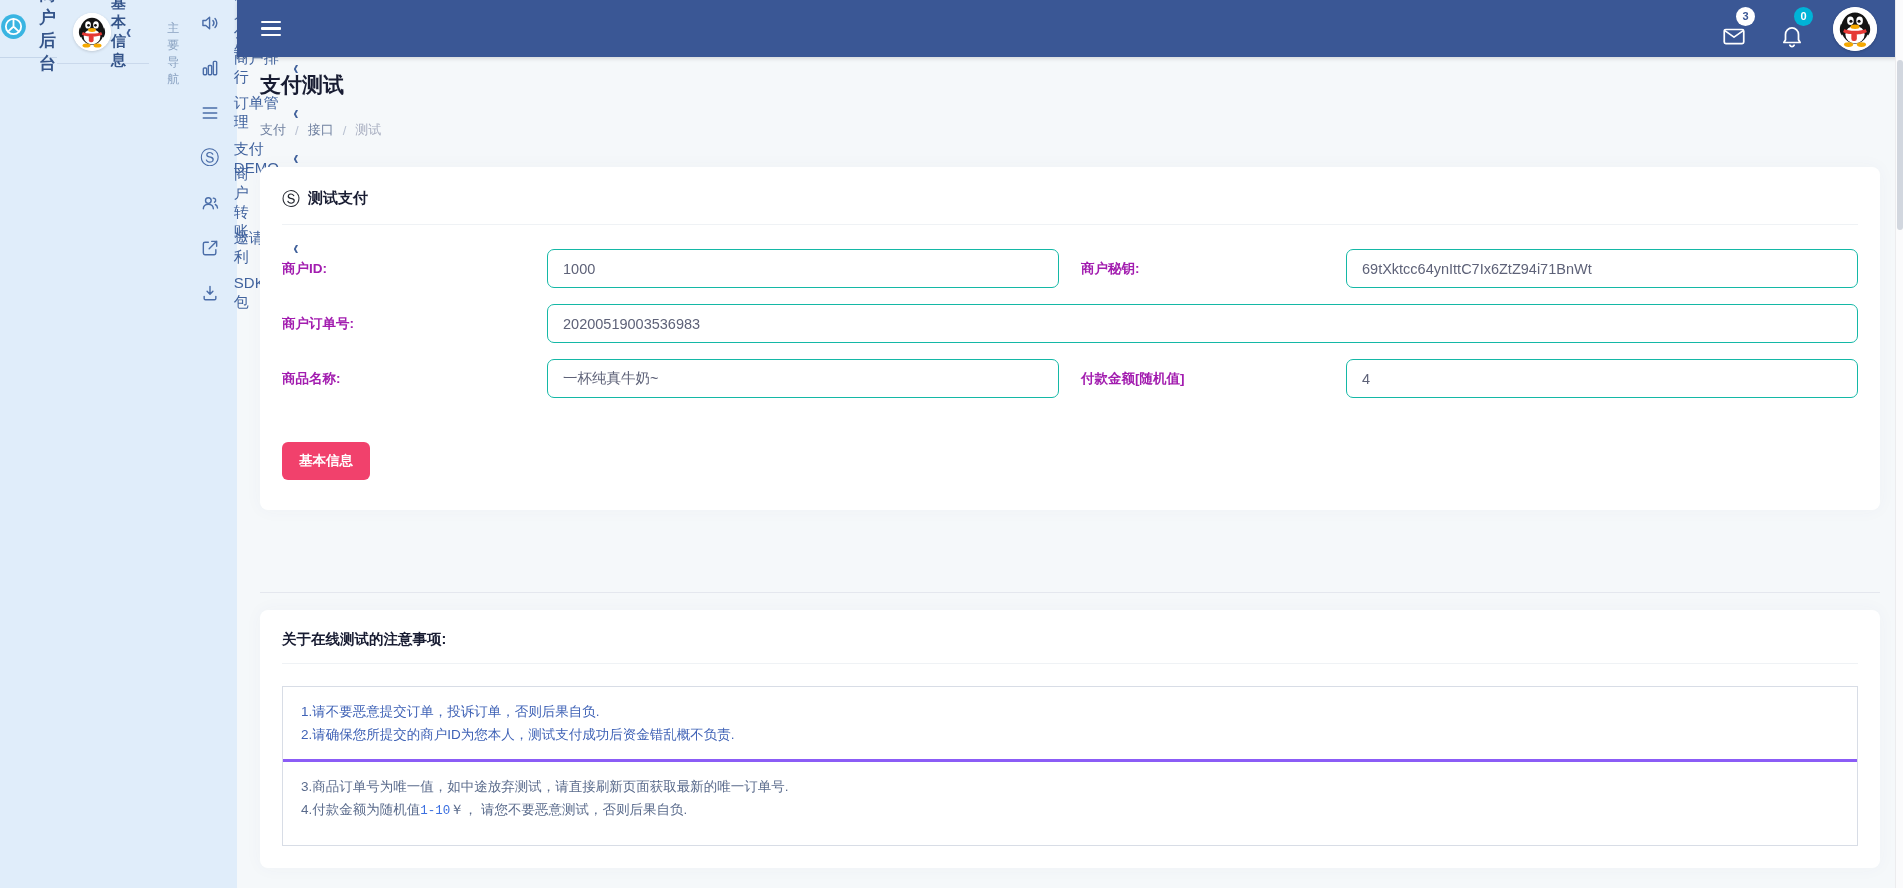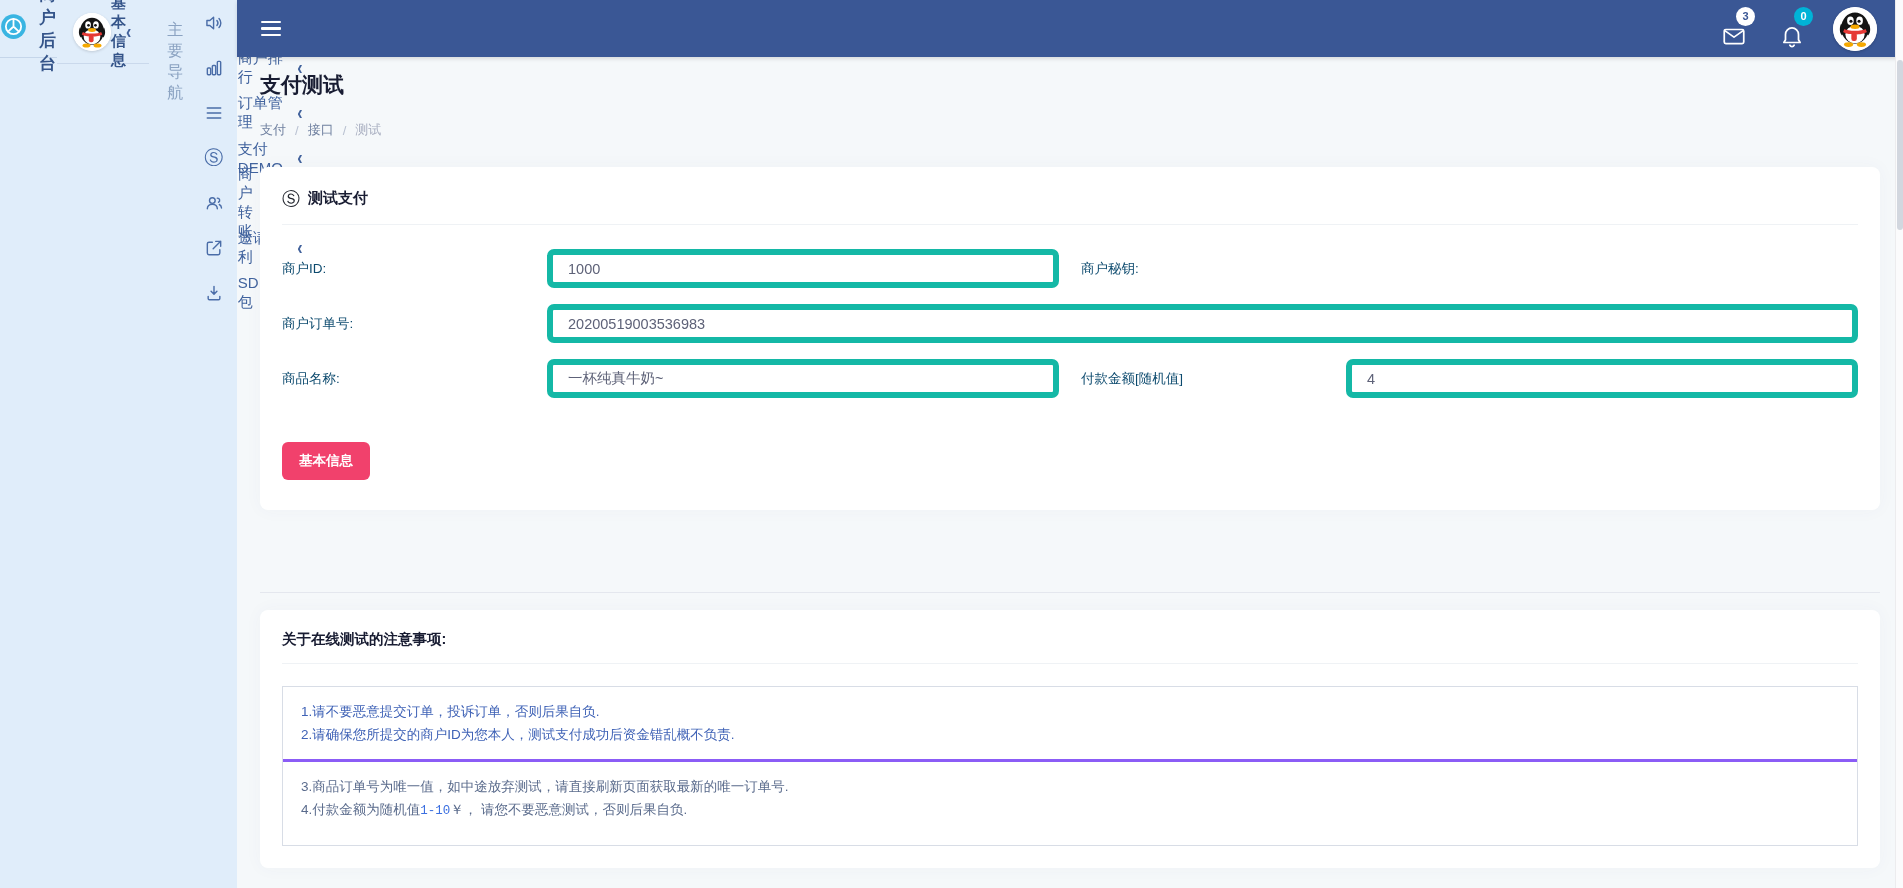--- a/index.html
+++ b/index.html
@@ -11,21 +11,21 @@
   .sidebar { width:237px; min-width:237px; height:100%; background:#e0edfa; display:flex; flex-direction:row; }
   .brand { height:58px; display:flex; align-items:center; justify-content:center; gap:12px;
            border-bottom:1px solid rgba(80,110,160,.18); cursor:pointer; }
   .brand-title { font-size:17px; font-weight:bold; color:#35558a; letter-spacing:1px; }
   .user-row { height:64px; display:flex; align-items:center; padding:0 18px 0 16px; 
               border-bottom:1px solid rgba(80,110,160,.15); cursor:pointer; }
   .user-row .avatar { width:38px; height:38px; border-radius:50%; overflow:hidden; background:#fff;
                       box-shadow:0 1px 3px rgba(0,0,0,.15); flex:none; }
   .user-label { font-size:15px; font-weight:bold; color:#35558a; }
   .chev { margin-left:auto; color:#42629c; font-size:16px; line-height:1; transform:scaleY(1.25); font-weight:bold; }
-  .nav-label { font-size:16px; color:#8ba3c2; padding:20px 0 10px 18px; letter-spacing:.5px; }
+  .nav-label { font-size:12px; color:#8ba3c2; padding:20px 0 10px 18px; letter-spacing:.5px; }
   .nav-item { height:45px; display:flex; align-items:center; gap:13px; padding:0 18px 0 19px;
               color:#41639e; font-size:15px; cursor:pointer; }
   .nav-item .nicon { width:22px; height:22px; flex:none; display:flex; align-items:center; justify-content:center; }
   .nav-item svg { stroke:#4a6da8; }
   .badge { margin-left:auto; font-size:11px; font-weight:bold; color:#fff; border-radius:4px;
            padding:3px 7px; line-height:1; }
   .badge.new { background:#f1416c; }
   .badge.orange { background:#f0a63a; }
   .skype-glyph { font-size:19px; font-weight:normal; color:#4a6da8; line-height:1; }
 
@@ -57,22 +57,22 @@
   .card { background:#fff; border-radius:8px; box-shadow:0 0 18px rgba(76,87,125,.04); }
   .form-card { margin-top:28px; padding:22px 22px 30px 22px; }
   .card-head { display:flex; align-items:center; gap:8px; padding-bottom:16px; border-bottom:1px solid #eff2f5; }
   .s-ico { font-size:18px; color:#23262f; line-height:1; }
   .card-head-title { font-size:15px; font-weight:bold; color:#181c32; }
 
   .form { margin-top:24px; display:flex; flex-direction:column; gap:16px; }
   .frow { display:grid; grid-template-columns:1fr 1fr; column-gap:22px; }
   .frow.single { grid-template-columns:1fr; }
   .field { display:flex; align-items:center; }
-  .field label { width:265px; flex:none; font-size:13.5px; font-weight:normal; color:#0c4a6e; }
-  .field input { flex:1; height:39px; border:6px solid #14b8a6; border-radius:7px; padding:0 15px;
+  .field label { width:265px; flex:none; font-size:13.5px; font-weight:bold; color:#a21caf; }
+  .field input { flex:1; height:39px; border:1px solid #14b8a6; border-radius:7px; padding:0 15px;
                  font-size:14.5px; color:#5e6278; background:#fff; outline:none;
                  font-family:"Liberation Sans","DejaVu Sans",sans-serif; }
   .submit-btn { margin-top:28px; align-self:flex-start; background:#f1416c; color:#fff; border:none;
                 border-radius:6px; font-size:13.5px; padding:10px 17px; cursor:pointer; font-weight:bold; }
 
   .content-divider { border:none; border-top:1px solid #e4e7ee; margin:82px 0 0 0; }
 
   .notes-card { margin-top:17px; padding:20px 22px 22px 22px; }
   .notes-head { font-size:14.5px; font-weight:bold; color:#181c32; padding-bottom:14px; border-bottom:1px solid #eff2f5; }
   .notes-box { margin-top:22px; border:1px solid #d8dde6; }
@@ -270,20 +270,21 @@
 
         <div class="form">
 
           <div class="frow">
             <div class="field">
               <label>商户ID:</label>
               <input type="text" value="1000" style="">
             </div>
             <div class="field">
               <label>商户秘钥:</label>
+              <input type="text" value="69tXktcc64ynIttC7Ix6ZtZ94i71BnWt" style="">
             </div>
           </div>
 
           <div class="frow single">
             <div class="field">
               <label>商户订单号:</label>
               <input type="text" value="20200519003536983" style="">
             </div>
           </div>
 

